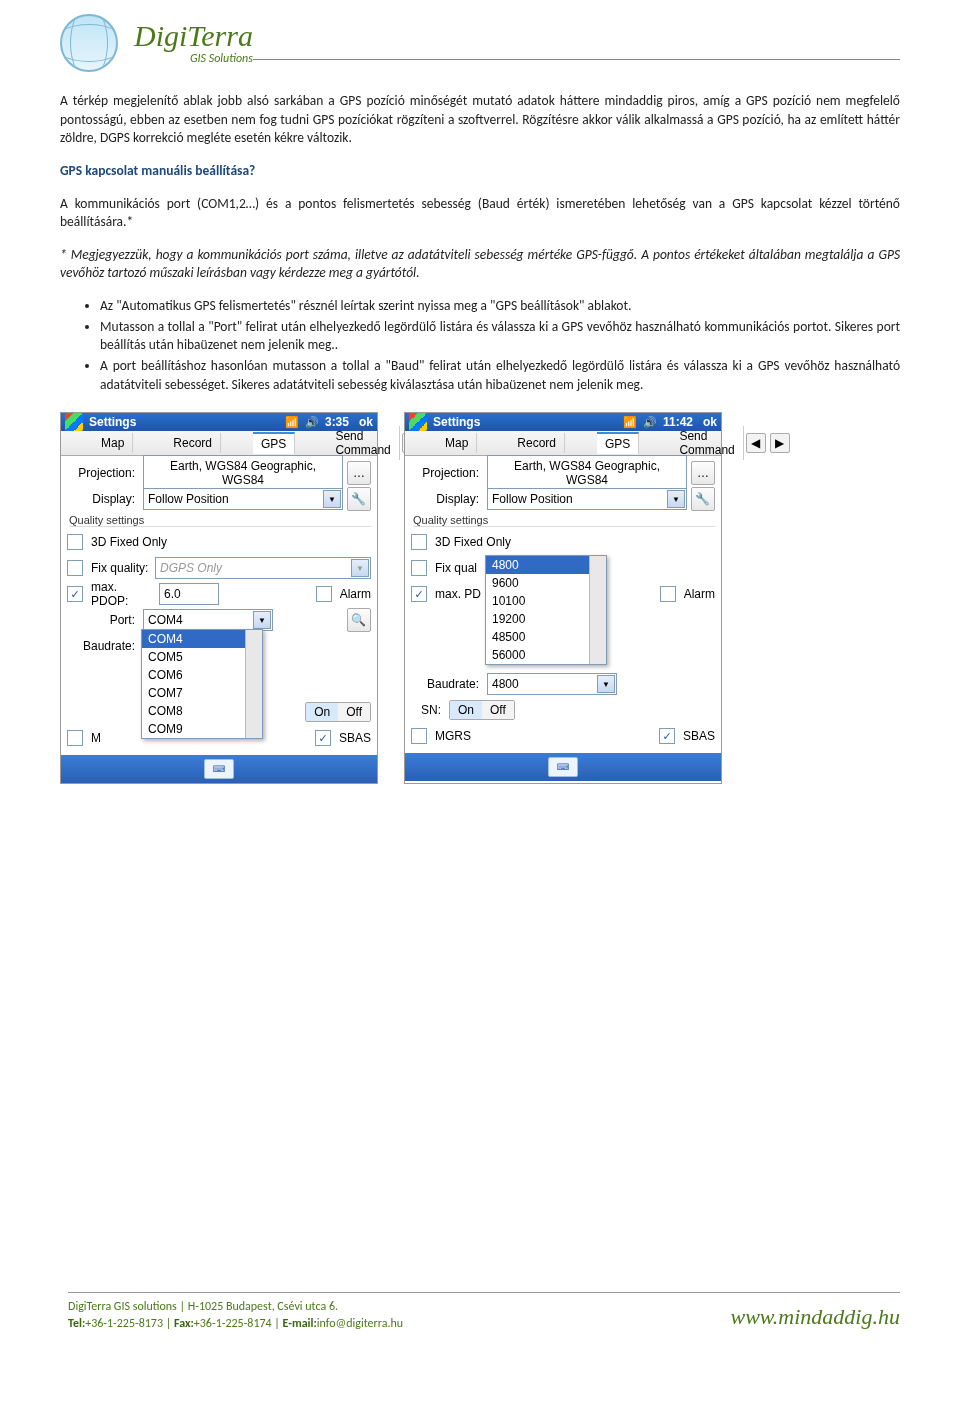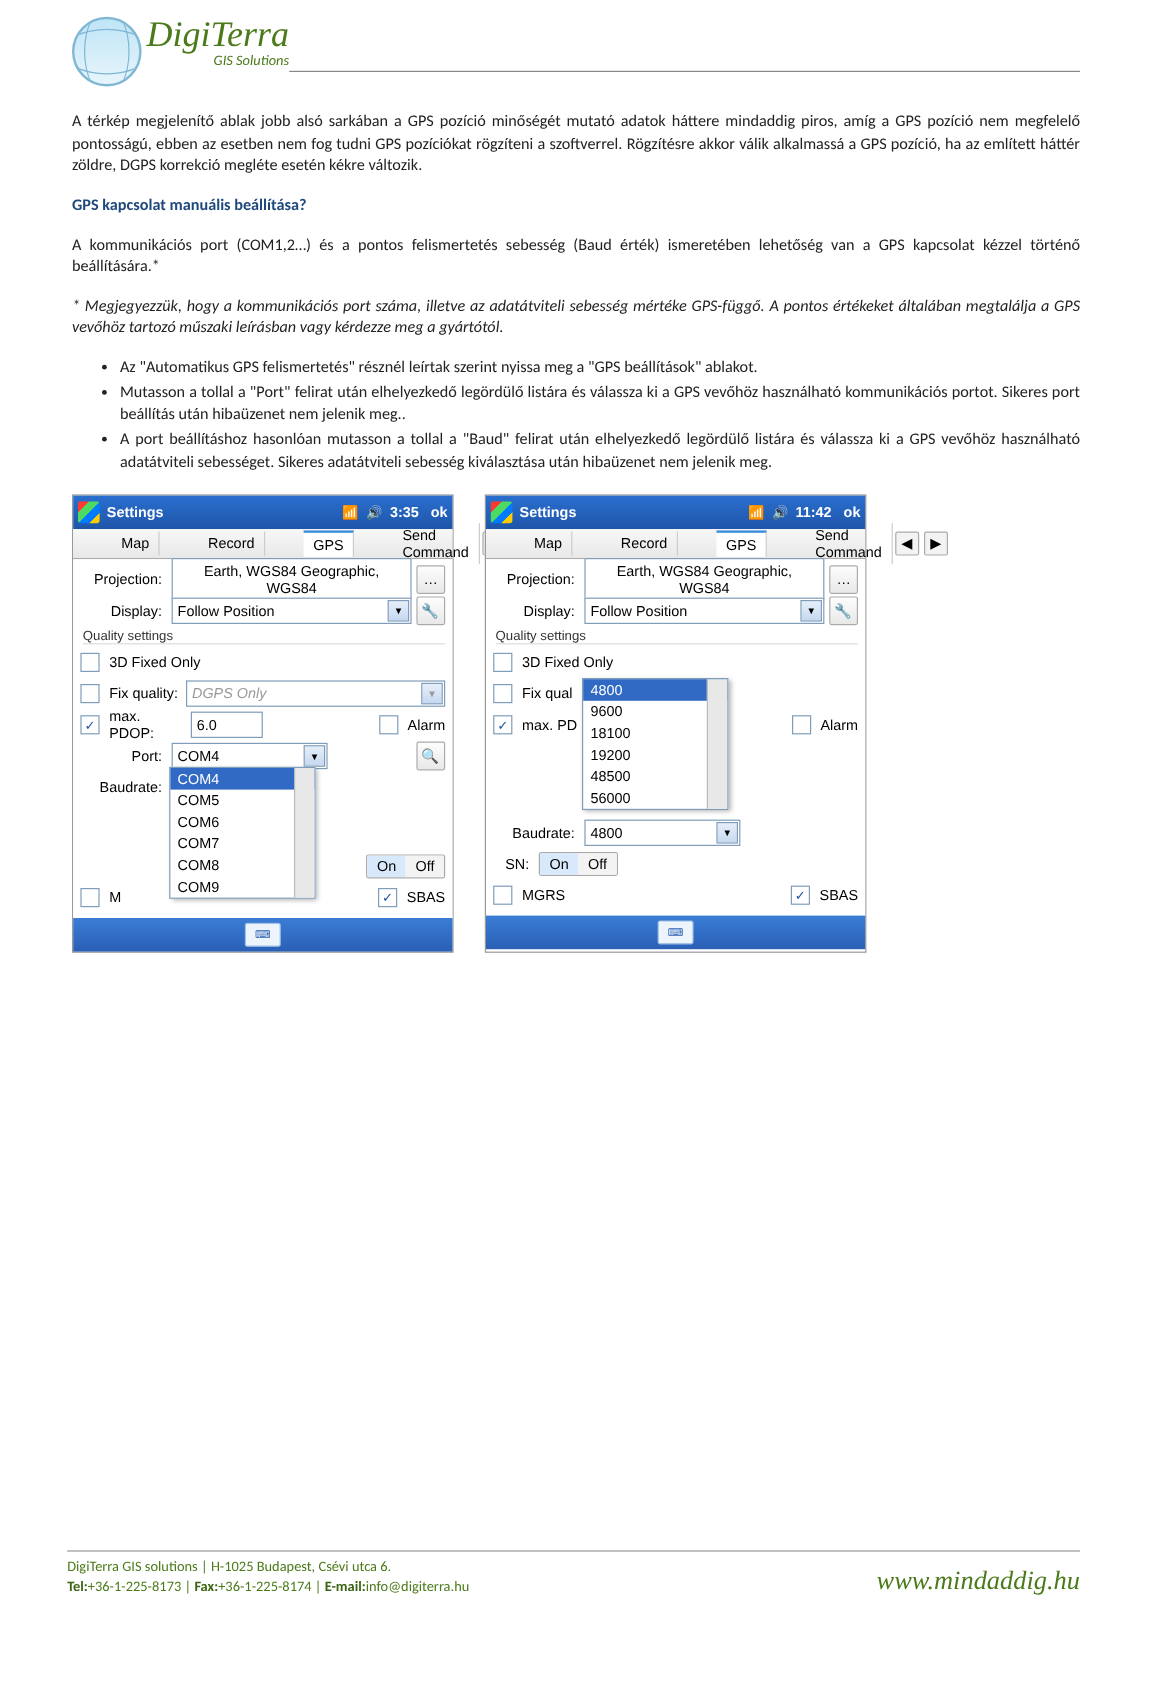--- a/index.html
+++ b/index.html
@@ -17,22 +17,22 @@
     position: relative;
   }
   .header {
     display: flex;
     align-items: center;
     padding-top: 14px;
     padding-bottom: 6px;
   }
   .logo {
     display: flex;
-    align-items: flex-start;
-    gap: 4px;
+    align-items: center;
+    gap: 16px;
   }
   .logo-globe {
     width: 54px;
     height: 54px;
     border-radius: 50%;
     background: linear-gradient(#bfe5f7,#e8f5fb);
     border: 2px solid #7fb7d4;
     position: relative;
     overflow: hidden;
   }
@@ -86,21 +86,21 @@
   }
   .pda {
     width: 316px;
     background: #fff;
     font-family: Tahoma, sans-serif;
     font-size: 12px;
     color:#000;
     border:1px solid #999;
   }
   .titlebar {
-    height: 28px;
+    height: 18px;
     background: linear-gradient(#2a6fcf,#1e55a8);
     color:#fff;
     display:flex;
     align-items:center;
     padding:0 4px;
     gap:6px;
   }
   .titlebar .flag {
     width:18px;height:18px;background:linear-gradient(135deg,#ff3b30 0 25%,#4cd964 0 50%,#007aff 0 75%,#ffcc00 0);border-radius:2px;
   }
@@ -158,21 +158,21 @@
   .dropdown .opt.sel{background:#316ac5;color:#fff;}
   .dropdown .scroll{position:absolute;right:0;top:0;bottom:0;width:16px;background:#e8e8e8;border-left:1px solid #bbb;}
   .bottombar{height:28px;background:linear-gradient(#3b7dd6,#2a5fb5);display:flex;align-items:center;justify-content:center;}
   .kbd{width:28px;height:18px;background:#eef4fb;border:1px solid #9ac0e6;border-radius:2px;display:flex;align-items:center;justify-content:center;font-size:9px;color:#2a5fb5;}
   .spacer{flex:1;}
   .rel{position:relative;}
 
   .footer {
     position:absolute;
     bottom:10px;
-    left:56px;
+    left:68px;
     right:60px;
     display:flex;
     align-items:flex-end;
     border-top:1px solid #999;
     padding-top:6px;
     font-size:12px;
   }
   .footer .left{ color:#4b7a1a;}
   .footer .left b{color:#3b6512;}
   .footer .site{
@@ -351,21 +351,21 @@
         <div class="row">
           <span class="chk"></span>
           <span>3D Fixed Only</span>
         </div>
         <div class="row rel">
           <span class="chk"></span>
           <span style="width:50px">Fix qual</span>
           <div class="dropdown" style="top:0;">
             <div class="opt sel">4800</div>
             <div class="opt">9600</div>
-            <div class="opt">18100</div>
+            <div class="opt">10100</div>
             <div class="opt">19200</div>
             <div class="opt">48500</div>
             <div class="opt">56000</div>
             <div class="scroll"></div>
           </div>
         </div>
         <div class="row">
           <span class="chk">✓</span>
           <span style="width:50px">max. PD</span>
           <span class="spacer"></span>

